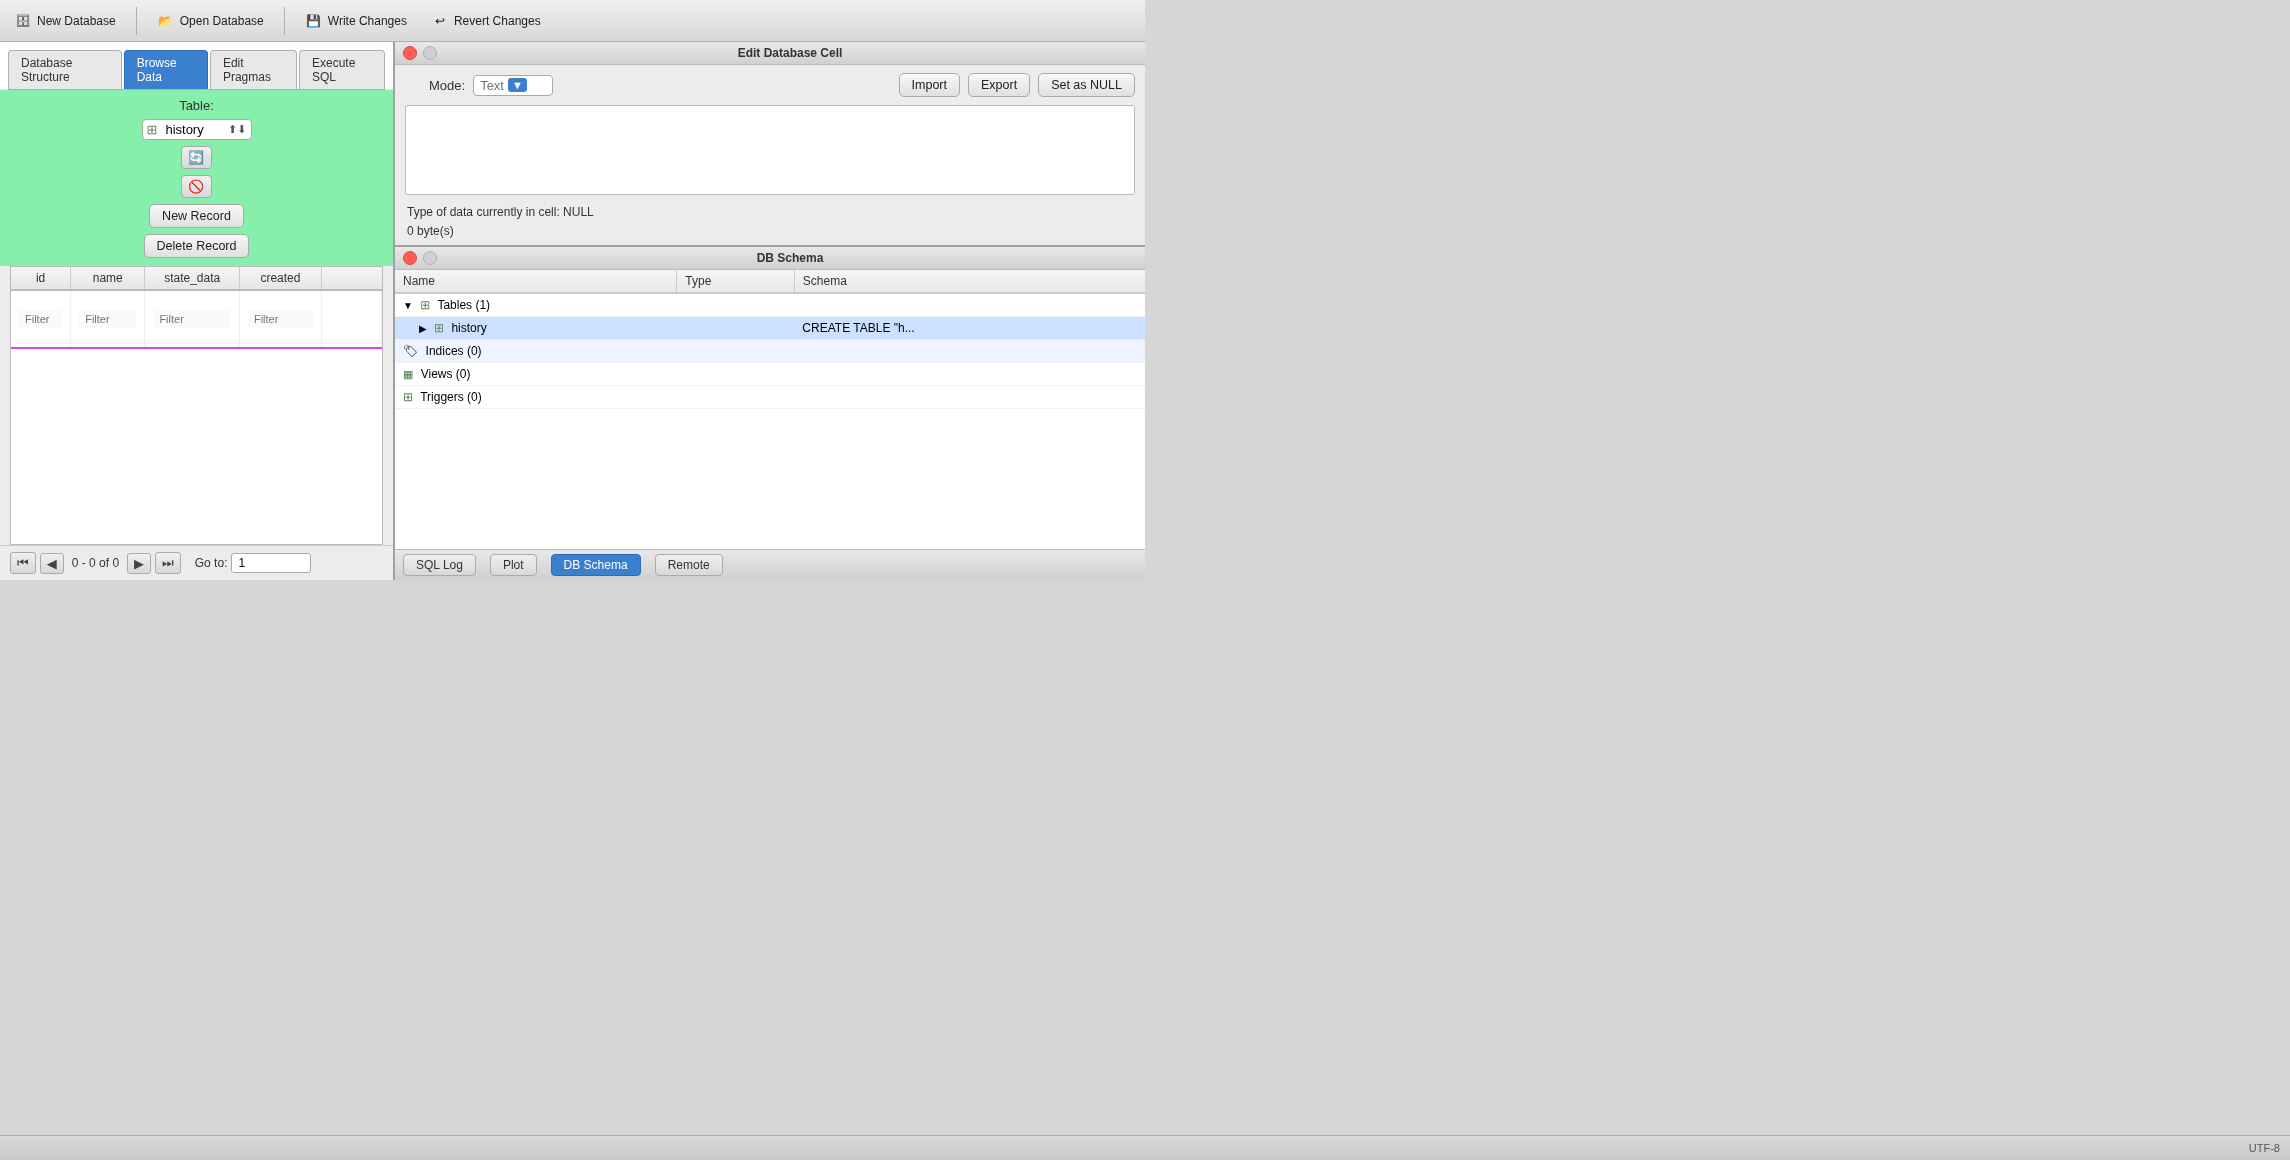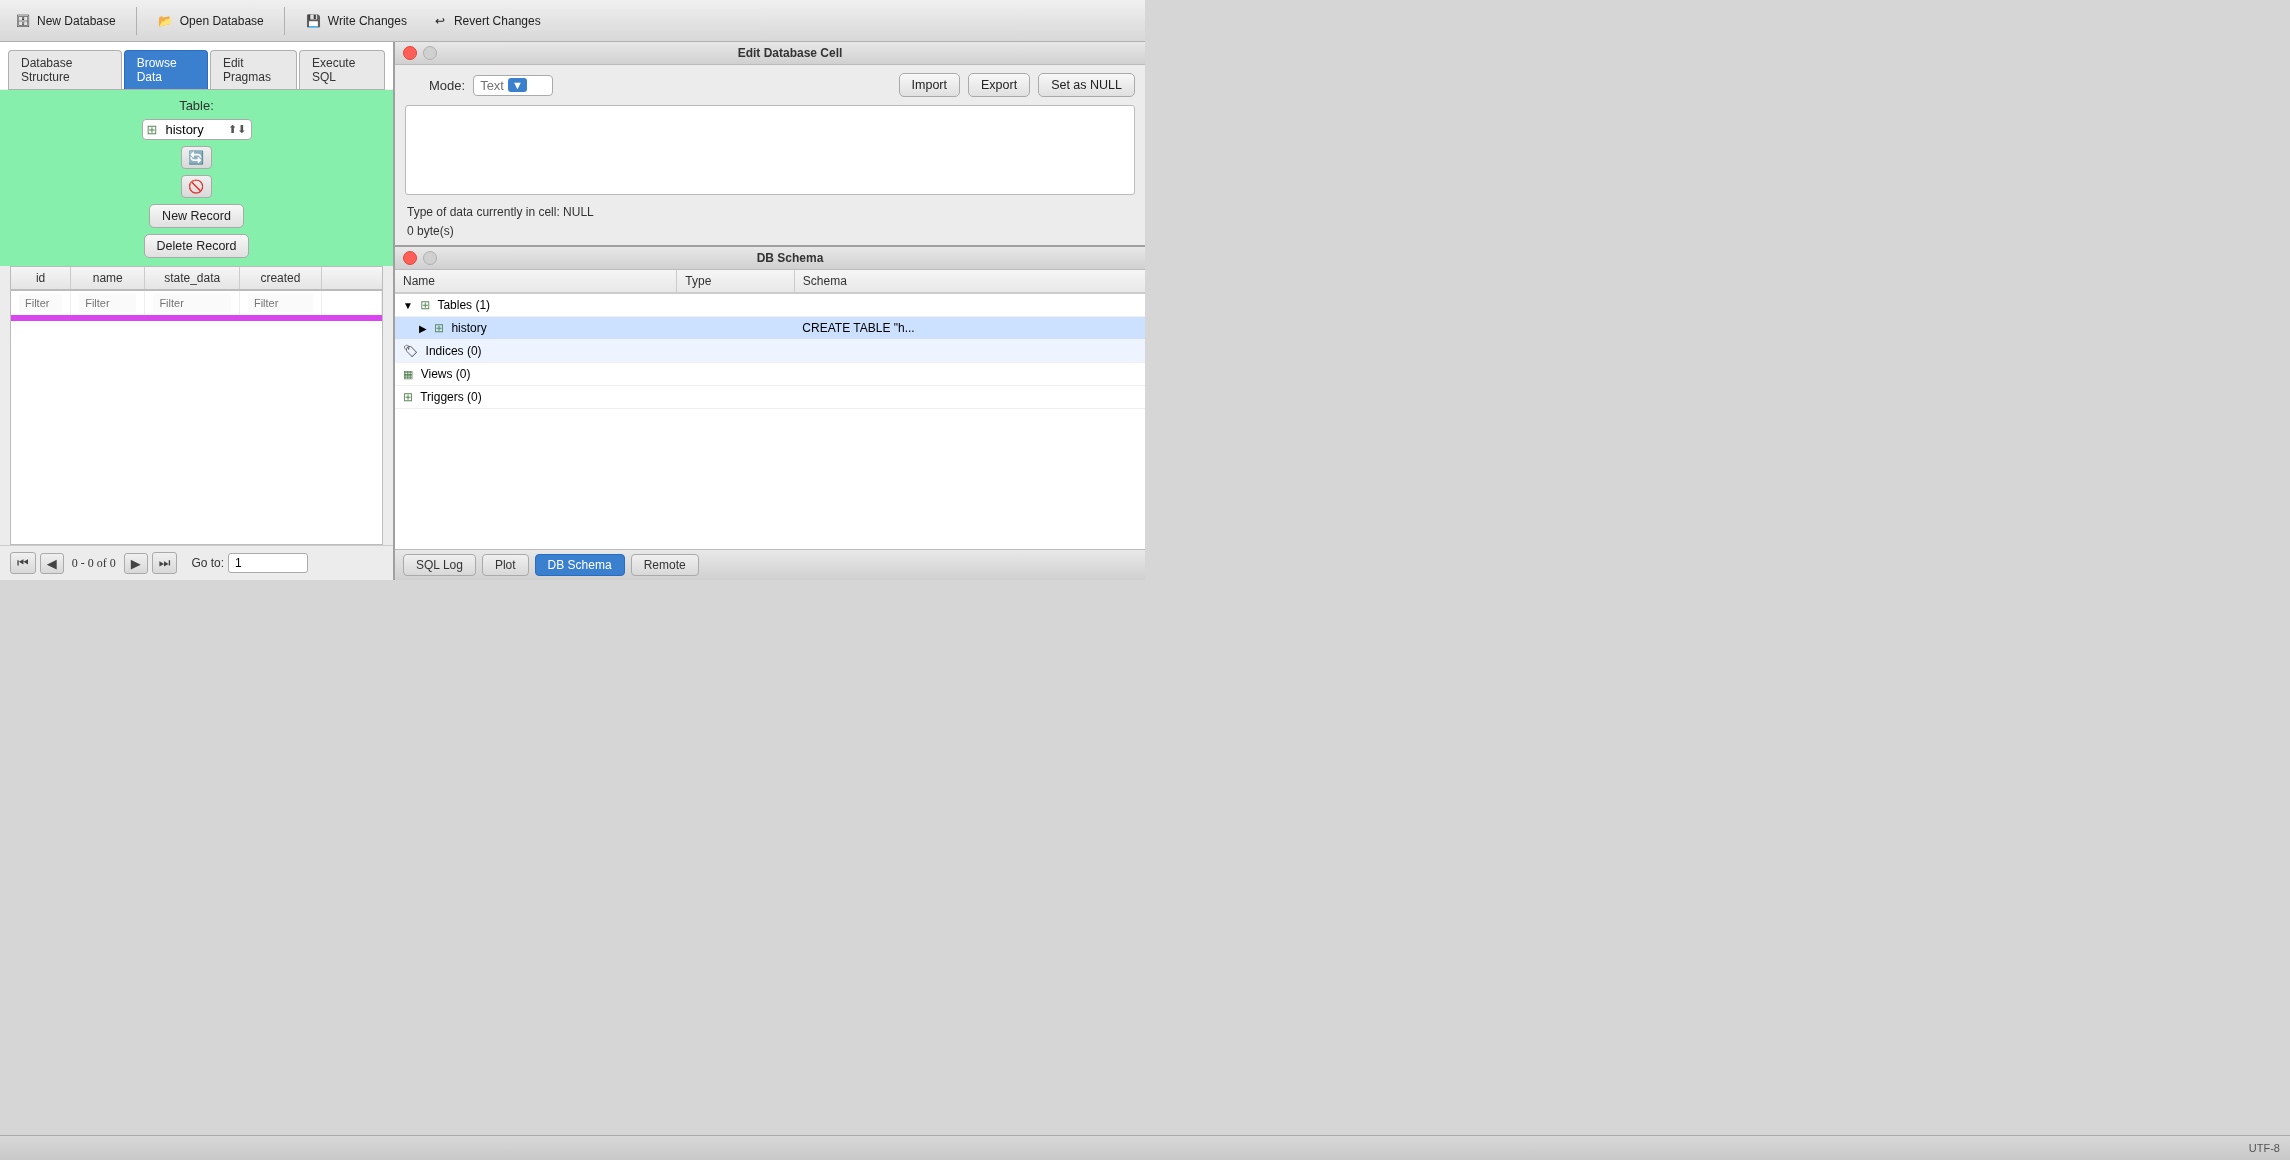--- a/index.html
+++ b/index.html
@@ -171,22 +171,22 @@
       width: 100%;
       border: none;
       background: #fafafa;
       padding: 3px 6px;
       font-size: 11px;
       color: #888;
       outline: none;
     }
     .data-table td {
       border-right: 1px solid #eee;
-      border-bottom: 6px solid #d946ef;
-      padding: 3px 8px;
+      border-bottom: 2px solid #d946ef;
+      padding: 19px 8px;
       font-size: 12px;
       margin-left: 18px;
     }
 
     
     .pagination {
       display: flex;
       align-items: center;
       padding: 6px 10px;
       gap: 4px;
@@ -199,21 +199,20 @@
       border-radius: 3px;
       padding: 2px 6px;
       cursor: pointer;
       font-size: 13px;
       color: #444;
     }
     .pag-info {
       font-size: 12px;
       color: #333;
       margin: 0 4px;
-      font-family: Liberation Serif, serif;
     }
     .goto-label {
       font-size: 12px;
       color: #333;
       margin-left: 10px;
     }
     .goto-input {
       border: 1px solid #aaa;
       border-radius: 3px;
       padding: 2px 6px;
@@ -393,21 +392,21 @@
       background: white;
     }
 
     
     .bottom-tabs {
       display: flex;
       align-items: center;
       background: linear-gradient(to bottom, #e8e8e8, #d0d0d0);
       border-top: 1px solid #bbb;
       padding: 4px 8px;
-      gap: 6px;
+      gap: 14px;
       text-align: center;
     }
     .bottom-tab {
       padding: 3px 12px;
       border: 1px solid #aaa;
       border-radius: 4px;
       background: linear-gradient(to bottom, #f0f0f0, #d8d8d8);
       font-size: 12px;
       cursor: pointer;
       color: #333;

